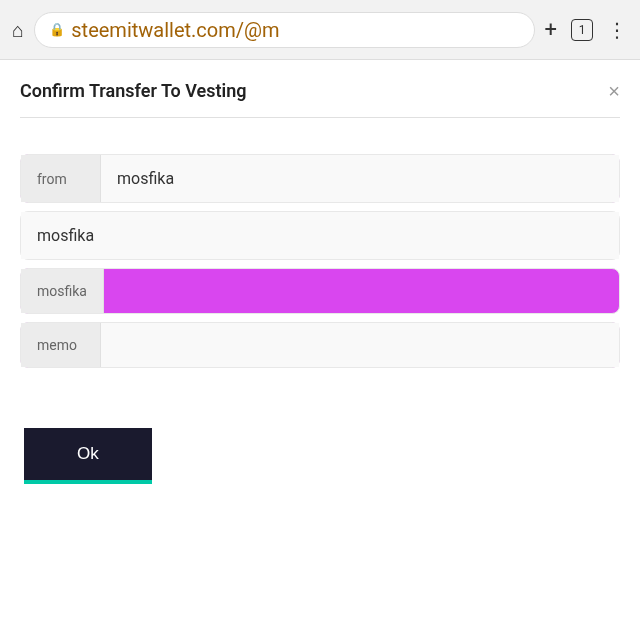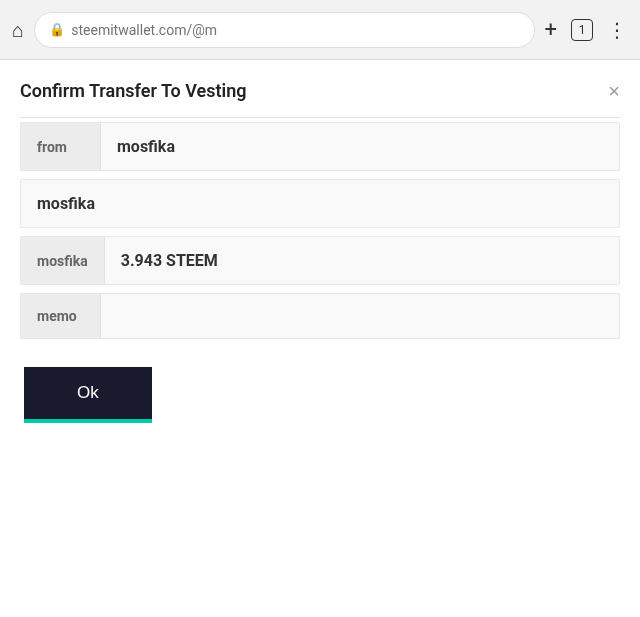--- a/index.html
+++ b/index.html
@@ -44,22 +44,22 @@
       gap: 6px;
       height: 36px;
     }
 
     .lock-icon {
       font-size: 13px;
       color: #555;
     }
 
     .url-text {
-      font-size: 14px;
-      color: #737373;
+      font-size: 20px;
+      color: #a16207;
       flex: 1;
     }
 
     .browser-actions {
       display: flex;
       align-items: center;
       gap: 14px;
     }
 
     .browser-add {
@@ -100,21 +100,21 @@
       background: white;
       padding: 20px 20px 30px 20px;
     }
 
     .modal-header {
       display: flex;
       align-items: center;
       justify-content: space-between;
       padding-bottom: 16px;
       border-bottom: 1px solid #e0e0e0;
-      margin-bottom: 4px;
+      margin-bottom: 36px;
     }
 
     .modal-title {
       font-size: 18px;
       font-weight: 600;
       color: #222;
     }
 
     .close-btn {
       font-size: 20px;
@@ -125,22 +125,21 @@
       border: none;
     }
 
     
     .form-row {
       display: flex;
       align-items: stretch;
       margin-bottom: 8px;
       background: #d946ef;
       border: 1px solid #e8e8e8;
-      border-radius: 2px;
-      font-weight: bold;
+      border-radius: 8px;
     }
 
     .form-label {
       background: #ececec;
       color: #666;
       font-size: 14px;
       padding: 14px 16px;
       min-width: 80px;
       display: flex;
       align-items: center;
@@ -169,20 +168,21 @@
     .ok-btn {
       background: #1a1a2e;
       color: white;
       border: none;
       padding: 16px 53px;
       font-size: 17px;
       font-weight: 500;
       cursor: pointer;
       position: relative;
       min-width: 120px;
+      margin-top: 32px;
     }
 
     .ok-btn::after {
       content: '';
       position: absolute;
       bottom: -4px;
       left: 0;
       right: 0;
       height: 4px;
       background: #00c9a7;
@@ -225,21 +225,20 @@
       <div class="form-label">from</div>
       <div class="form-value">mosfika</div>
     </div>
 
     <div class="form-row">
       <div class="form-value">mosfika</div>
     </div>
 
     <div class="form-row">
       <div class="form-label">mosfika</div>
-      <div class="form-value">3.943 STEEM</div>
     </div>
 
     <div class="form-row">
       <div class="form-label">memo</div>
       <div class="form-value"></div>
     </div>
 
     <div class="button-row">
       <button class="ok-btn">Ok</button>
     </div>

